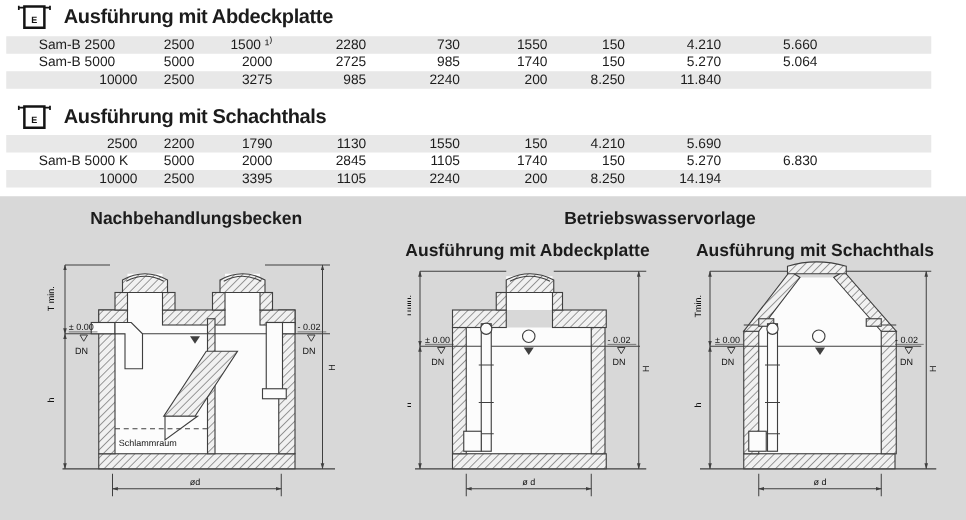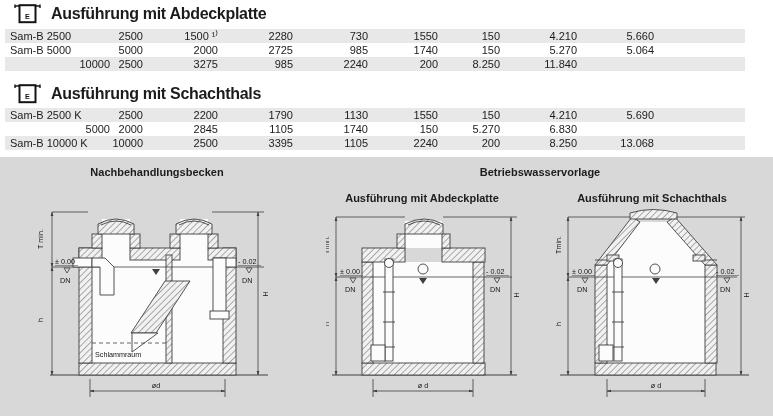--- a/index.html
+++ b/index.html
@@ -5,24 +5,24 @@
   html,body{margin:0;padding:0;background:#fff;}
   .page{position:relative;width:773px;height:416px;background:#ffffff;overflow:hidden;
         font-family:"Liberation Sans",sans-serif;color:#1c1c1c;}
   .heading{position:absolute;left:14px;display:flex;align-items:center;gap:10px;height:24px;}
   .heading .title{font-weight:bold;font-size:16px;letter-spacing:-0.3px;white-space:nowrap;}
   .ebox{flex:0 0 auto;}
   .dtable{position:absolute;left:5px;width:740px;}
   .trow{display:grid;grid-template-columns:105px 33px 75px 75px 75px 70px 62px 77px 77px 1fr;
         height:14px;line-height:14px;font-size:11px;}
   .trow.stripe{background:#e8e8e8;}
-  .trow .c{text-align:right;white-space:nowrap;}
+  .trow .c{text-align:right;white-space:nowrap;margin-left:21px;}
   .trow .c0{text-align:left;padding-left:5px;}
   .grayarea{position:absolute;left:0;top:157px;width:773px;height:259px;background:#d8d8d8;}
-  .dtitle{position:absolute;width:220px;text-align:center;font-weight:bold;font-size:11px;
+  .dtitle{position:absolute;width:220px;text-align:center;font-weight:bold;font-size:14px;
           white-space:nowrap;}
   svg.diagram{position:absolute;}
   svg text{font-family:"Liberation Sans",sans-serif;font-size:7.2px;fill:#141414;}
   svg .rot{font-size:7.2px;}
 </style>
 </head>
 <body>
 
 <div class="page">
 
@@ -74,57 +74,56 @@
     <svg class="ebox" width="27" height="24" viewBox="0 0 27 24">
       <path d="M1,6 L1,2.5 M1,4 L6,4 M26,6 L26,2.5 M21,4 L26,4" stroke="#141414" stroke-width="1.4" fill="none"></path>
       <rect x="5.5" y="3.2" width="16" height="17" fill="none" stroke="#141414" stroke-width="2"></rect>
       <text x="13.5" y="16.8" text-anchor="middle" font-size="12.5" font-weight="bold">E</text>
     </svg>
     <span class="title">Ausführung mit Schachthals</span>
   </div>
 
   <div class="dtable" style="top:108px;">
     <div class="trow stripe">
-      <div class="c c0">Sam-B 2500 K</div>
       <div class="c">2500</div>
       <div class="c">2200</div>
       <div class="c">1790</div>
       <div class="c">1130</div>
       <div class="c">1550</div>
       <div class="c">150</div>
       <div class="c">4.210</div>
       <div class="c">5.690</div>
     </div>
     <div class="trow">
+      <div class="c c0">Sam-B 5000 K</div>
       <div class="c">5000</div>
       <div class="c">2000</div>
       <div class="c">2845</div>
       <div class="c">1105</div>
       <div class="c">1740</div>
       <div class="c">150</div>
       <div class="c">5.270</div>
       <div class="c">6.830</div>
     </div>
     <div class="trow stripe">
-      <div class="c c0">Sam-B 10000 K</div>
       <div class="c">10000</div>
       <div class="c">2500</div>
       <div class="c">3395</div>
       <div class="c">1105</div>
       <div class="c">2240</div>
       <div class="c">200</div>
       <div class="c">8.250</div>
-      <div class="c">13.068</div>
+      <div class="c">14.194</div>
     </div>
   </div>
 
   <div class="grayarea"></div>
 
   <div class="dtitle" style="left:47px;top:166px;">Nachbehandlungsbecken</div>
-  <div class="dtitle" style="left:430px;top:166px;">Betriebswasservorlage</div>
+  <div class="dtitle" style="left:418px;top:166px;">Betriebswasservorlage</div>
   <div class="dtitle" style="left:312px;top:192px;">Ausführung mit Abdeckplatte</div>
   <div class="dtitle" style="left:542px;top:192px;">Ausführung mit Schachthals</div>
 
   <svg class="diagram" style="left:28px;top:207px;" width="292" height="206" viewBox="0 0 292 206">
     <defs>
       <pattern id="p1" patternUnits="userSpaceOnUse" width="4.5" height="4.5" patternTransform="rotate(45)">
         <rect width="4.5" height="4.5" fill="#f1f1f1"></rect>
         <line x1="0" y1="0" x2="0" y2="4.5" stroke="#6e6e6e" stroke-width="1.1"></line>
       </pattern>
       <marker id="a1" viewBox="0 0 10 10" refX="9" refY="5" markerWidth="6" markerHeight="6" orient="auto-start-reverse">

